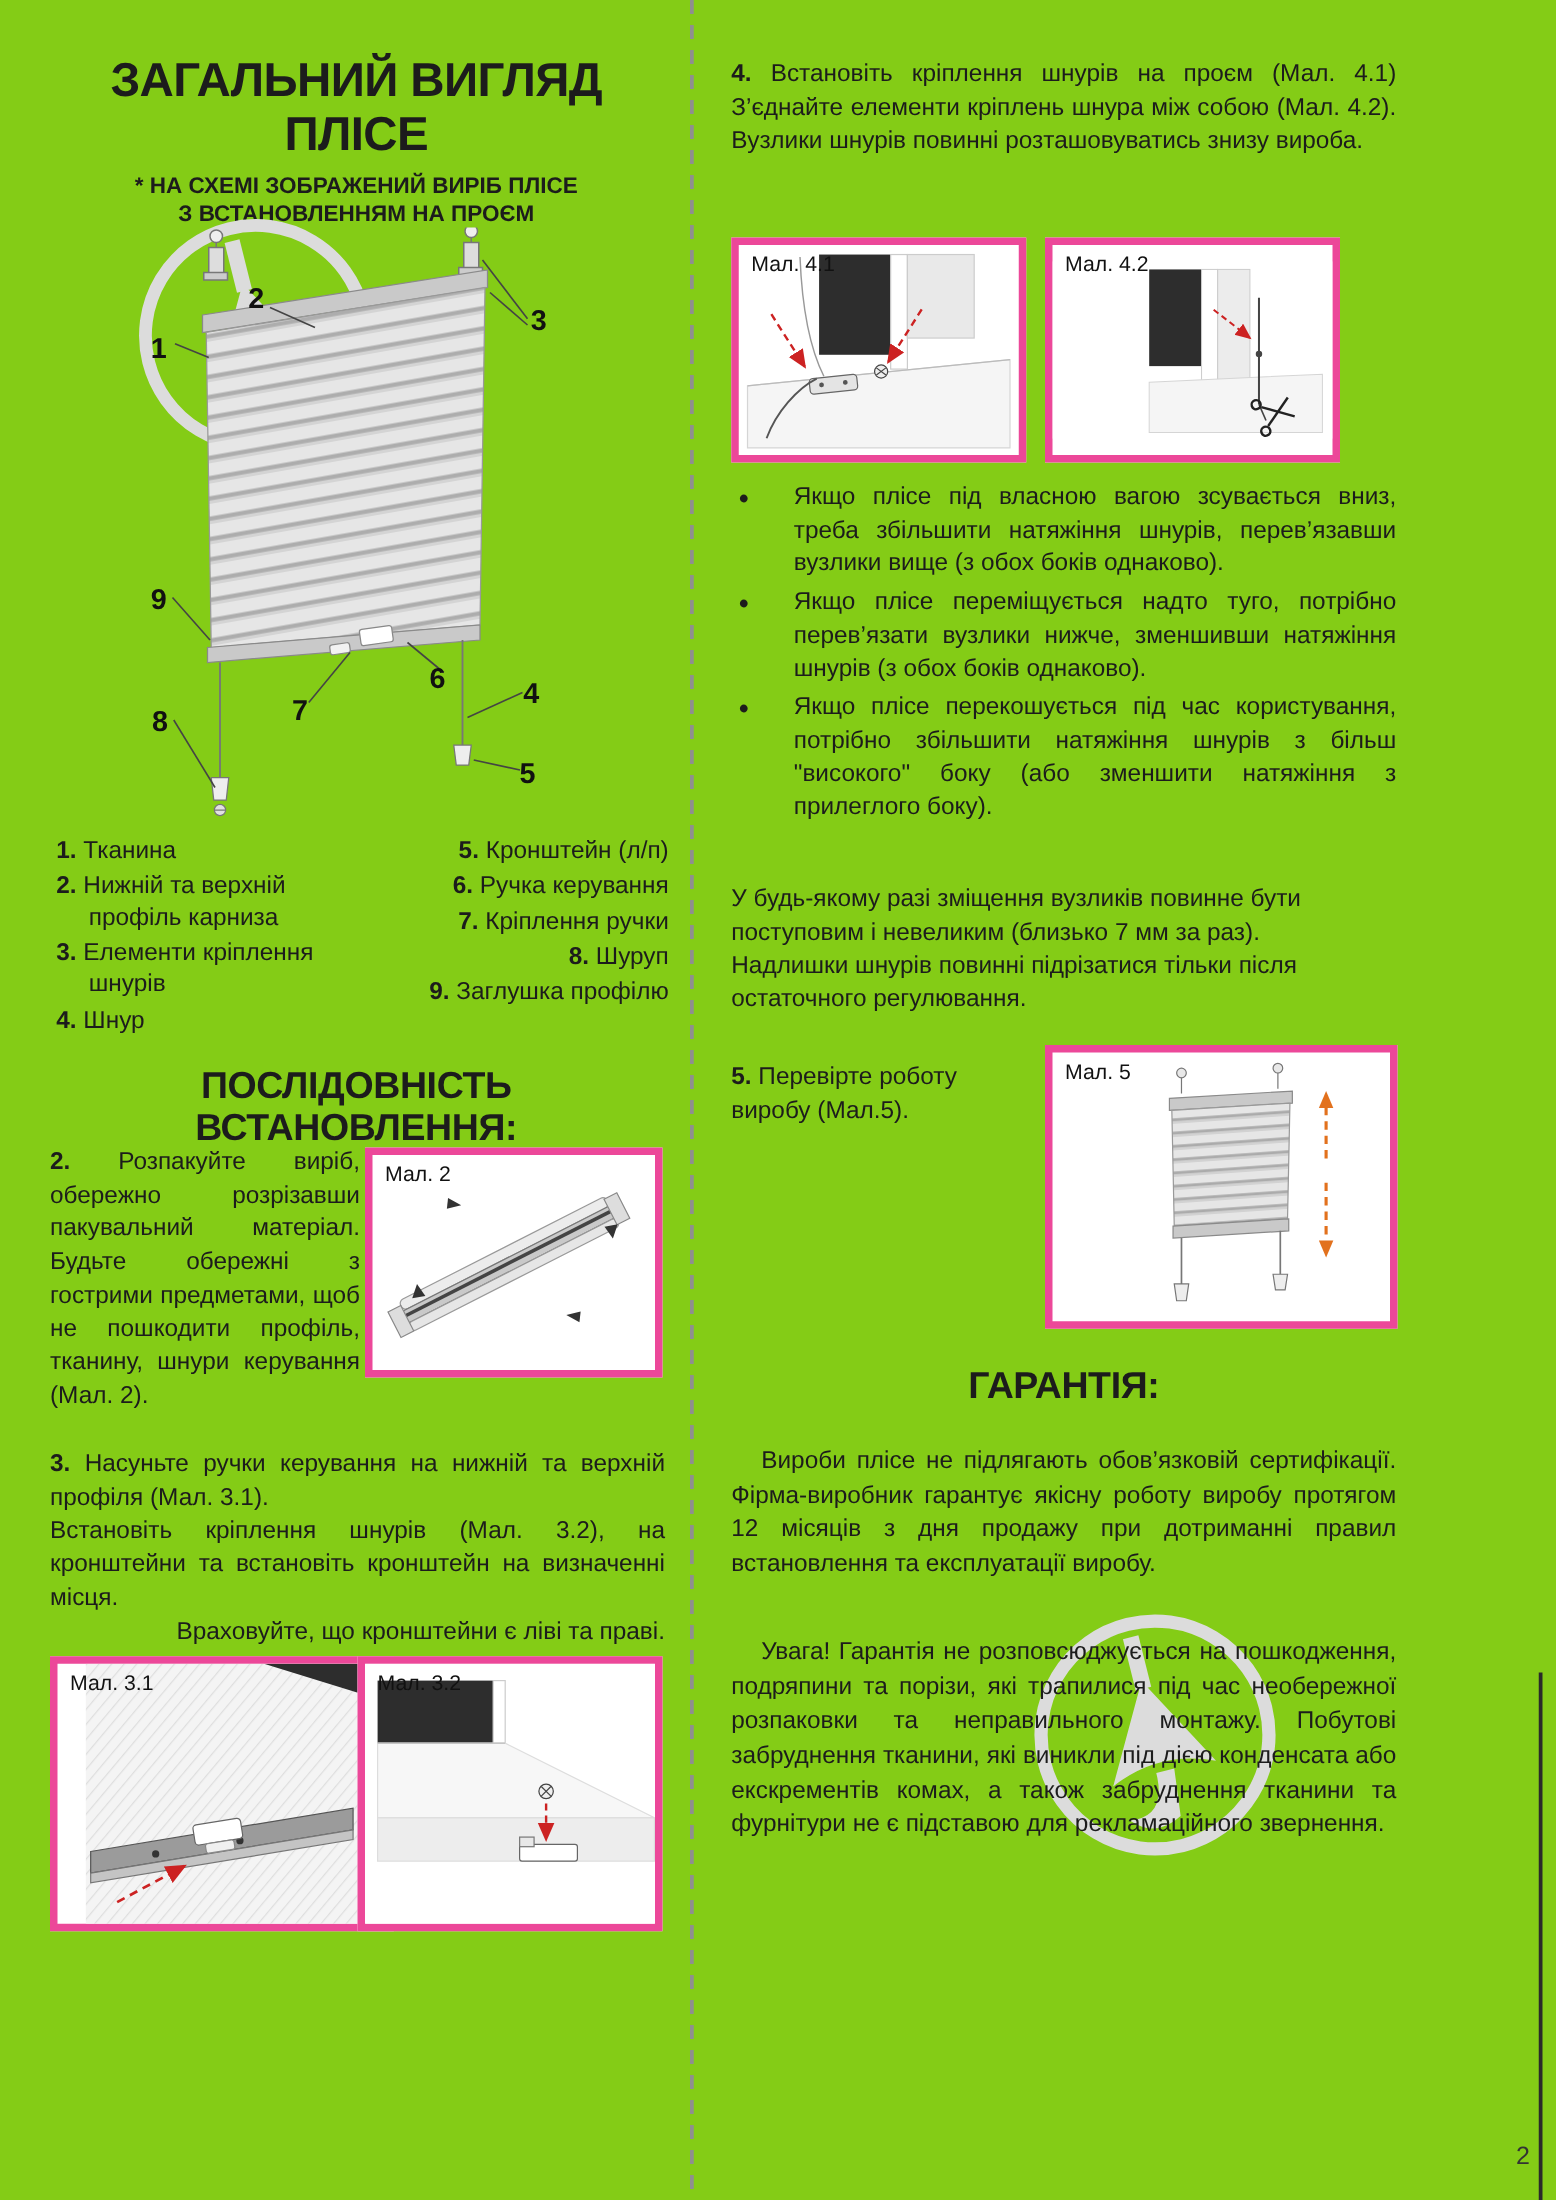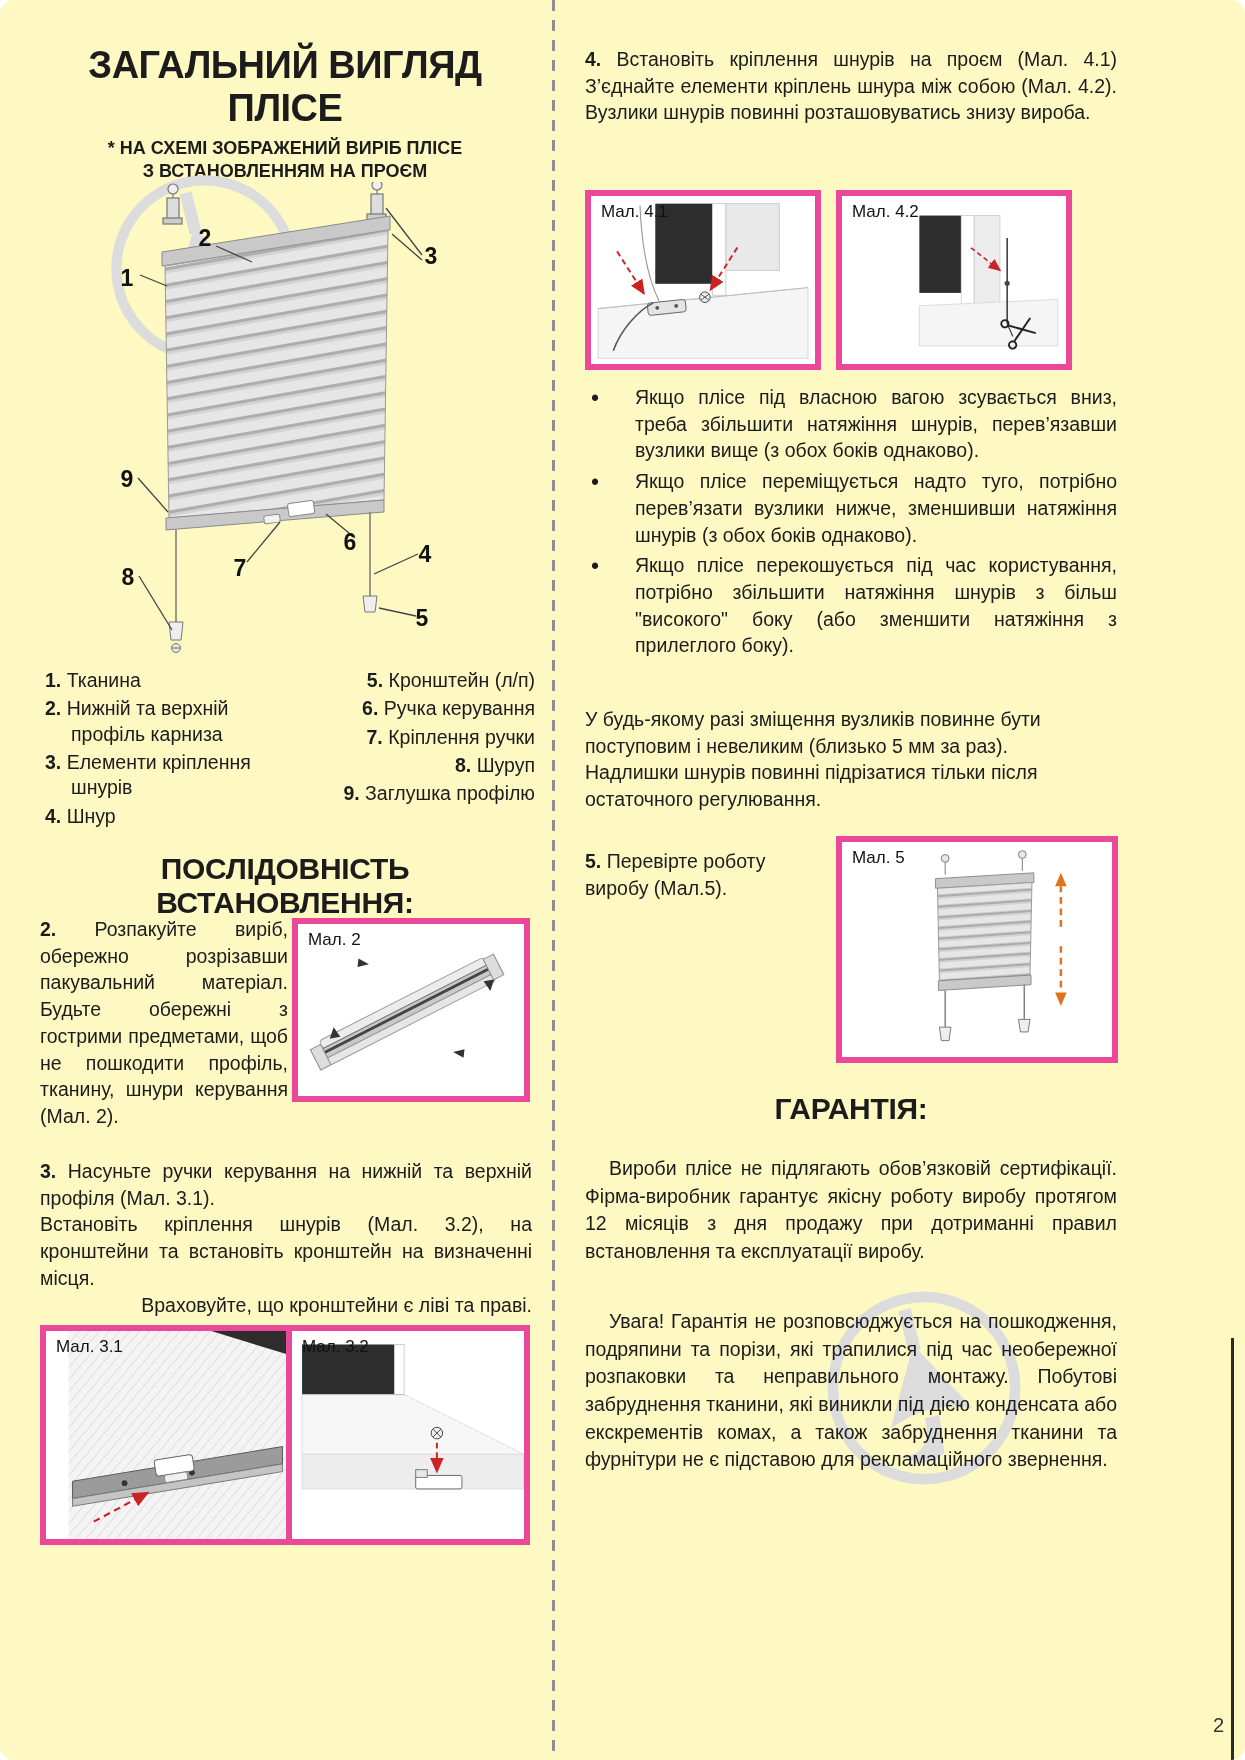--- a/index.html
+++ b/index.html
@@ -1,18 +1,18 @@
 <!DOCTYPE html>
 <html><head>
 <meta charset="utf-8">
 <style>
   *{margin:0;padding:0;box-sizing:border-box;}
   html,body{background:#ffffff;}
-  .page{position:relative;width:1245px;height:1760px;background:#fef9c3;color:#1c1c1c;
-        font-family:"Liberation Sans",sans-serif;overflow:hidden;border-radius:14px;}
+  .page{position:relative;width:1245px;height:1760px;background:#84cc16;color:#1c1c1c;
+        font-family:"Liberation Sans",sans-serif;overflow:hidden;}
   .abs{position:absolute;}
   .b{font-weight:700;}
   .blk{display:block;}
   .center{text-align:center;}
   .just{text-align:justify;}
   .h-title{font-size:38px;font-weight:700;line-height:1.12;letter-spacing:-0.5px;}
   .h-sub{font-size:18px;font-weight:700;line-height:1.3;}
   .h-sec{font-size:30px;font-weight:700;letter-spacing:-0.3px;}
   .body-t{font-size:19.5px;line-height:1.37;}
   .figbox{position:absolute;border:6px solid #ec4899;background:#fff;}
@@ -295,21 +295,21 @@
     </svg>
   </div>
 
   <ul class="bullets abs" style="left:585px;top:384px;width:532px;">
     <li>Якщо плісе під власною вагою зсувається вниз, треба збільшити натяжіння шнурів, перев’язавши вузлики вище (з обох боків однаково).</li>
     <li>Якщо плісе переміщується надто туго, потрібно перев’язати вузлики нижче, зменшивши натяжіння шнурів (з обох боків однаково).</li>
     <li>Якщо плісе перекошується під час користування, потрібно збільшити натяжіння шнурів з більш "високого" боку (або зменшити натяжіння з прилеглого боку).</li>
   </ul>
 
   <div class="abs body-t" style="left:585px;top:706px;width:532px;">
-    <p>У будь-якому разі зміщення вузликів повинне бути поступовим і невеликим (близько 5 мм за раз).</p>
+    <p>У будь-якому разі зміщення вузликів повинне бути поступовим і невеликим (близько 7 мм за раз).</p>
     <p>Надлишки шнурів повинні підрізатися тільки після остаточного регулювання.</p>
   </div>
 
   <div class="abs body-t" style="left:585px;top:848px;width:240px;">
     <span class="b">5.</span>
     <span>Перевірте роботу виробу (Мал.5).</span>
   </div>
   <div class="figbox" style="left:836px;top:836px;width:282px;height:227px;">
     <div class="figlabel">Мал. 5</div>
     <svg class="figsvg" viewBox="0 0 278 223">

